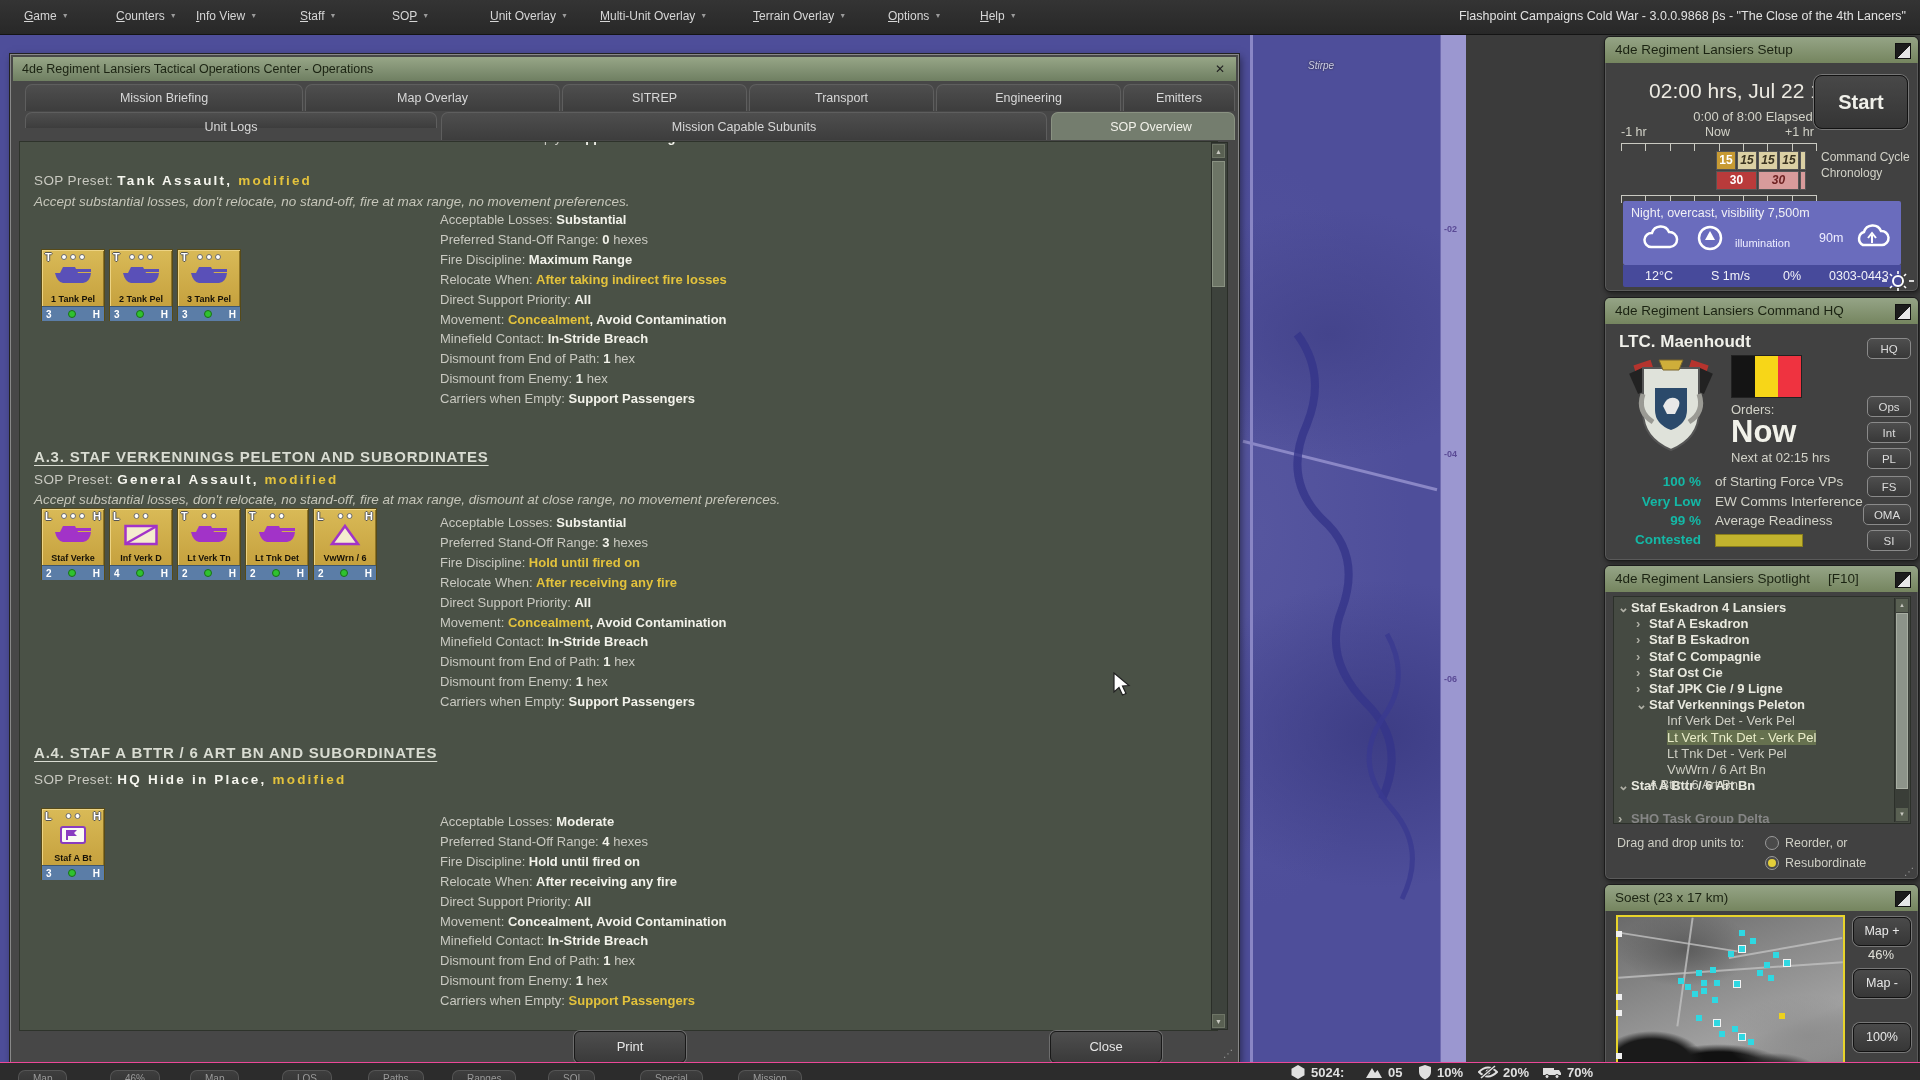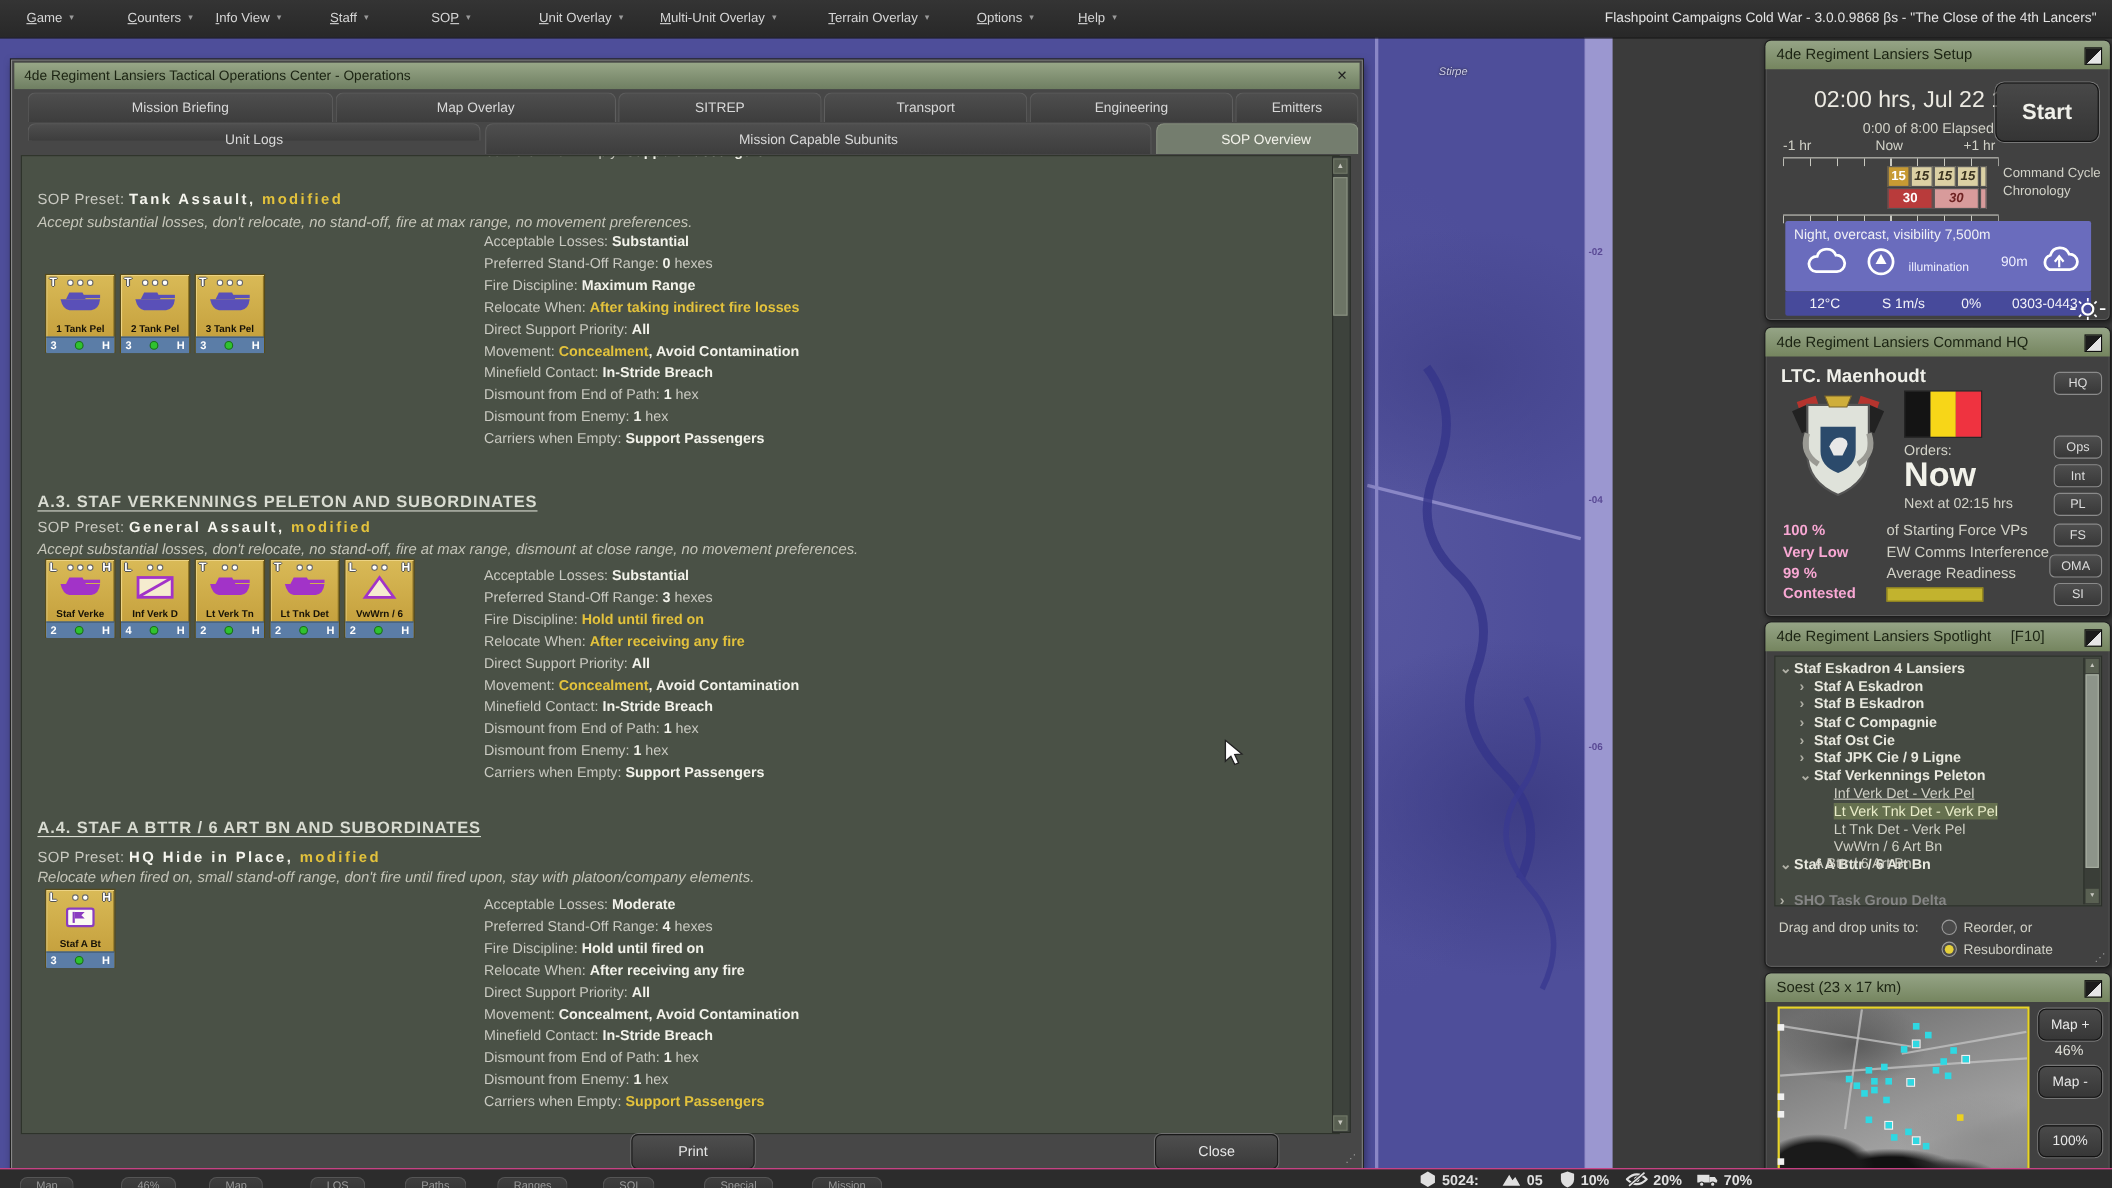--- a/index.html
+++ b/index.html
@@ -119,21 +119,21 @@
   #airspace{position:absolute;left:18px;top:258px;font-size:13px;color:#d2d2c8;}
   #airspace b{color:#f2f2ea;margin-left:8px;}
   
   #hq-cmdr{position:absolute;left:14px;top:34px;font-size:17px;font-weight:bold;color:#f0f0ea;}
   #hq-crest{position:absolute;left:24px;top:56px;}
   #hq-flag{position:absolute;left:126px;top:57px;width:69px;height:41px;display:flex;border:1px solid #222;}
   #hq-flag div{flex:1;}
   #hq-orders-label{position:absolute;left:126px;top:104px;font-size:13px;color:#d2d2c8;}
   #hq-now{position:absolute;left:126px;top:116px;font-size:31px;font-weight:bold;color:#f2f2ea;}
   #hq-next{position:absolute;left:126px;top:152px;font-size:13px;color:#d2d2c8;}
-  .hq-stat-val{position:absolute;left:16px;width:96px;text-align:left;font-size:13.5px;font-weight:bold;color:#f9a8d4;}
+  .hq-stat-val{position:absolute;left:0;width:96px;text-align:right;font-size:13.5px;font-weight:bold;color:#14b8a6;}
   .hq-stat-lbl{position:absolute;left:110px;font-size:13.5px;color:#d2d2c8;}
   #hq-bar{position:absolute;left:110px;top:236px;width:86px;height:11px;background:#c2b32e;border:1px solid #8a7e1c;}
   .sbtn{position:absolute;left:262px;width:44px;height:21px;border:1px solid #8a8a8a;border-radius:5px;
     background:linear-gradient(#4e4e4e,#383838);color:#dcdcdc;font-size:11.5px;text-align:center;line-height:21px;box-sizing:border-box;}
   
   #tree-box{position:absolute;left:8px;top:30px;width:296px;height:226px;background:#454a42;
     border:1px solid #2c302a;overflow:hidden;}
   .tree-item{position:absolute;left:4px;right:18px;height:16px;font-size:13px;line-height:16px;
     color:#cfcfc5;white-space:nowrap;}
   .tree-item.bold{font-weight:bold;color:#e9e9df;}
@@ -484,21 +484,20 @@
           <div class="set-line" style="top: 412.8px;">Fire Discipline: <span class="v-y">Hold until fired on</span></div>
           <div class="set-line" style="top: 432.7px;">Relocate When: <span class="v-y">After receiving any fire</span></div>
           <div class="set-line" style="top: 452.6px;">Direct Support Priority: <span class="v-b">All</span></div>
           <div class="set-line" style="top: 472.5px;">Movement: <span class="v-y">Concealment</span><span class="v-b">, </span><span class="v-b">Avoid Contamination</span></div>
           <div class="set-line" style="top: 492.4px;">Minefield Contact: <span class="v-b">In-Stride Breach</span></div>
           <div class="set-line" style="top: 512.3px;">Dismount from End of Path: <span class="v-b">1</span><span class="v-p"> hex</span></div>
           <div class="set-line" style="top: 532.2px;">Dismount from Enemy: <span class="v-b">1</span><span class="v-p"> hex</span></div>
           <div class="set-line" style="top: 552.1px;">Carriers when Empty: <span class="v-b">Support Passengers</span></div>
           <div class="sop-heading" style="top: 602px;">A.4. STAF A BTTR / 6 ART BN AND SUBORDINATES</div>
           <div class="sop-preset" style="top: 630px;">SOP Preset: <span class="pname">HQ Hide in Place</span><span class="pname">, </span><span class="pmod">modified</span></div>
-          <div class="sop-desc" style="top: 648px;">Relocate when fired on, small stand-off range, don't fire until fired upon, stay with platoon/company elements.</div>
           <div class="counter" style="left: 7px; top: 666px;">
             <div class="c-top">
               <span class="c-letter">L</span>
               <span class="c-dots">
                 <span class="c-dot"></span>
                 <span class="c-dot"></span>
               </span>
               <span class="c-h">H</span>
               <span class="c-icon"><svg width="32" height="24">
                   <rect x="4" y="4" width="24" height="16" rx="2" fill="#fbfbf4" stroke="#8a3cc0" stroke-width="2"></rect>
@@ -657,21 +656,21 @@
     </div>
     <div id="tree-box">
       <div id="tree-items">
           <div class="tree-item bold" style="top: 3px; padding-left: 0px;"><span class="chev">⌄</span>Staf Eskadron 4 Lansiers</div>
           <div class="tree-item bold" style="top: 19.2px; padding-left: 18px;"><span class="chev">›</span>Staf A Eskadron</div>
           <div class="tree-item bold" style="top: 35.4px; padding-left: 18px;"><span class="chev">›</span>Staf B Eskadron</div>
           <div class="tree-item bold" style="top: 51.6px; padding-left: 18px;"><span class="chev">›</span>Staf C Compagnie</div>
           <div class="tree-item bold" style="top: 67.8px; padding-left: 18px;"><span class="chev">›</span>Staf Ost Cie</div>
           <div class="tree-item bold" style="top: 84px; padding-left: 18px;"><span class="chev">›</span>Staf JPK Cie / 9 Ligne</div>
           <div class="tree-item bold" style="top: 100.2px; padding-left: 18px;"><span class="chev">⌄</span>Staf Verkennings Peleton</div>
-          <div class="tree-item" style="top: 116.4px; padding-left: 36px; text-decoration: underline;"><span class="chev"></span>Inf Verk Det - Verk Pel</div>
+          <div class="tree-item" style="top: 116.4px; padding-left: 36px;"><span class="chev"></span>Inf Verk Det - Verk Pel</div>
           <div class="tree-item" style="top: 132.6px; padding-left: 36px;"><span class="chev"></span><span class="tree-sel">Lt Verk Tnk Det - Verk Pel</span></div>
           <div class="tree-item" style="top: 148.8px; padding-left: 36px;"><span class="chev"></span>Lt Tnk Det - Verk Pel</div>
           <div class="tree-item" style="top: 165px; padding-left: 36px;"><span class="chev"></span>VwWrn / 6 Art Bn</div>
           <div class="tree-item bold" style="top: 181.2px; padding-left: 0px;"><span class="chev">⌄</span>Staf A Bttr / 6 Art Bn</div>
           <div class="tree-item" style="top: 180px; padding-left: 18px;"><span class="chev"></span>A Bttr / 6 Art Bn</div>
           <div class="tree-item bold gray" style="top: 213.6px; padding-left: 0px;"><span class="chev">›</span>SHQ Task Group Delta</div>
         </div>
       <div id="tree-scroll">
         <div class="tscr" style="top:1px;">▲</div>
         <div id="tree-thumb"></div>

